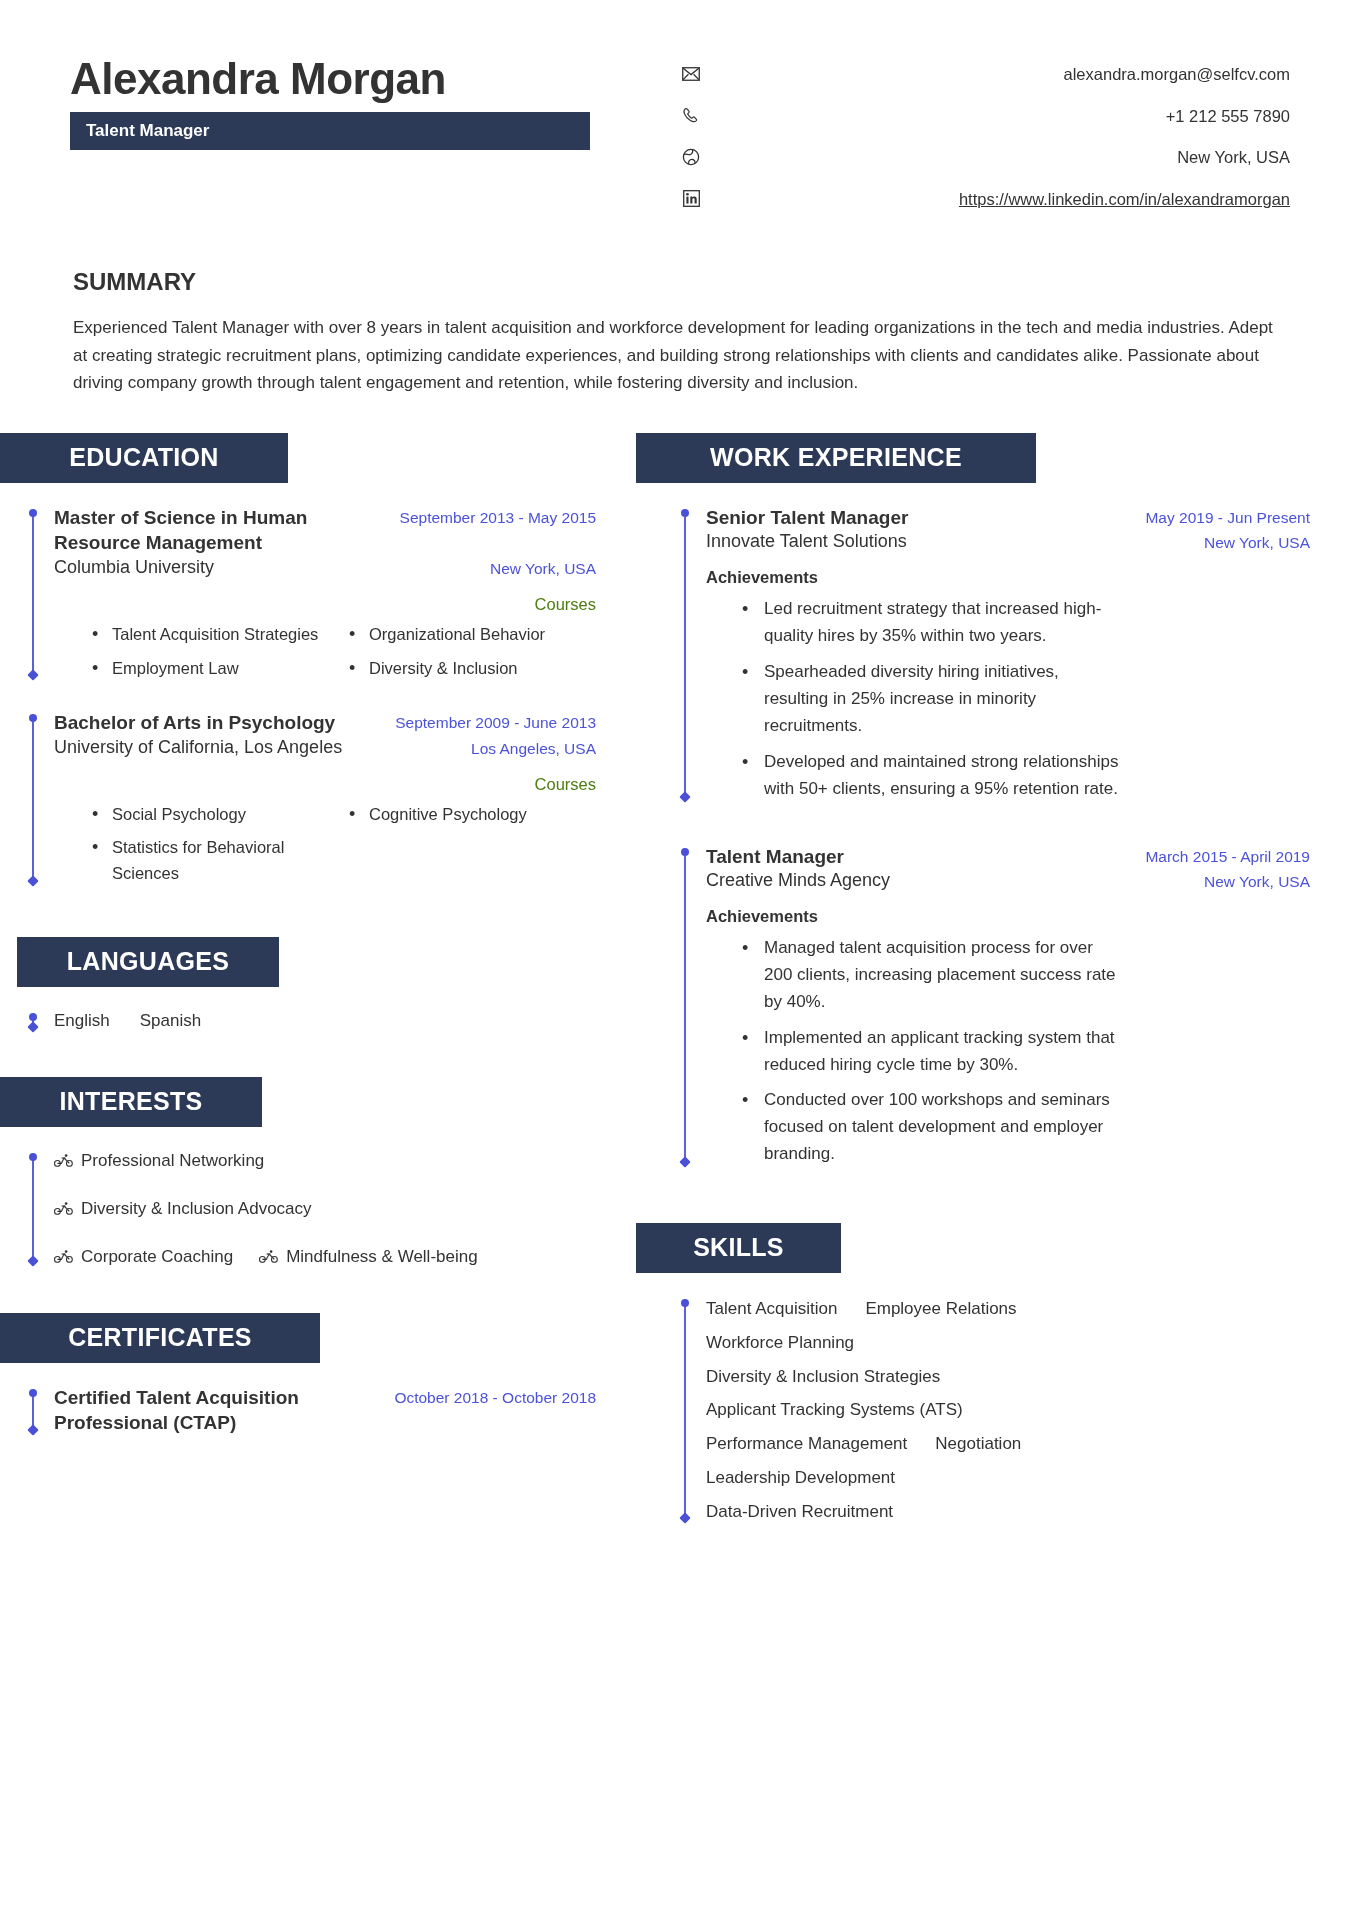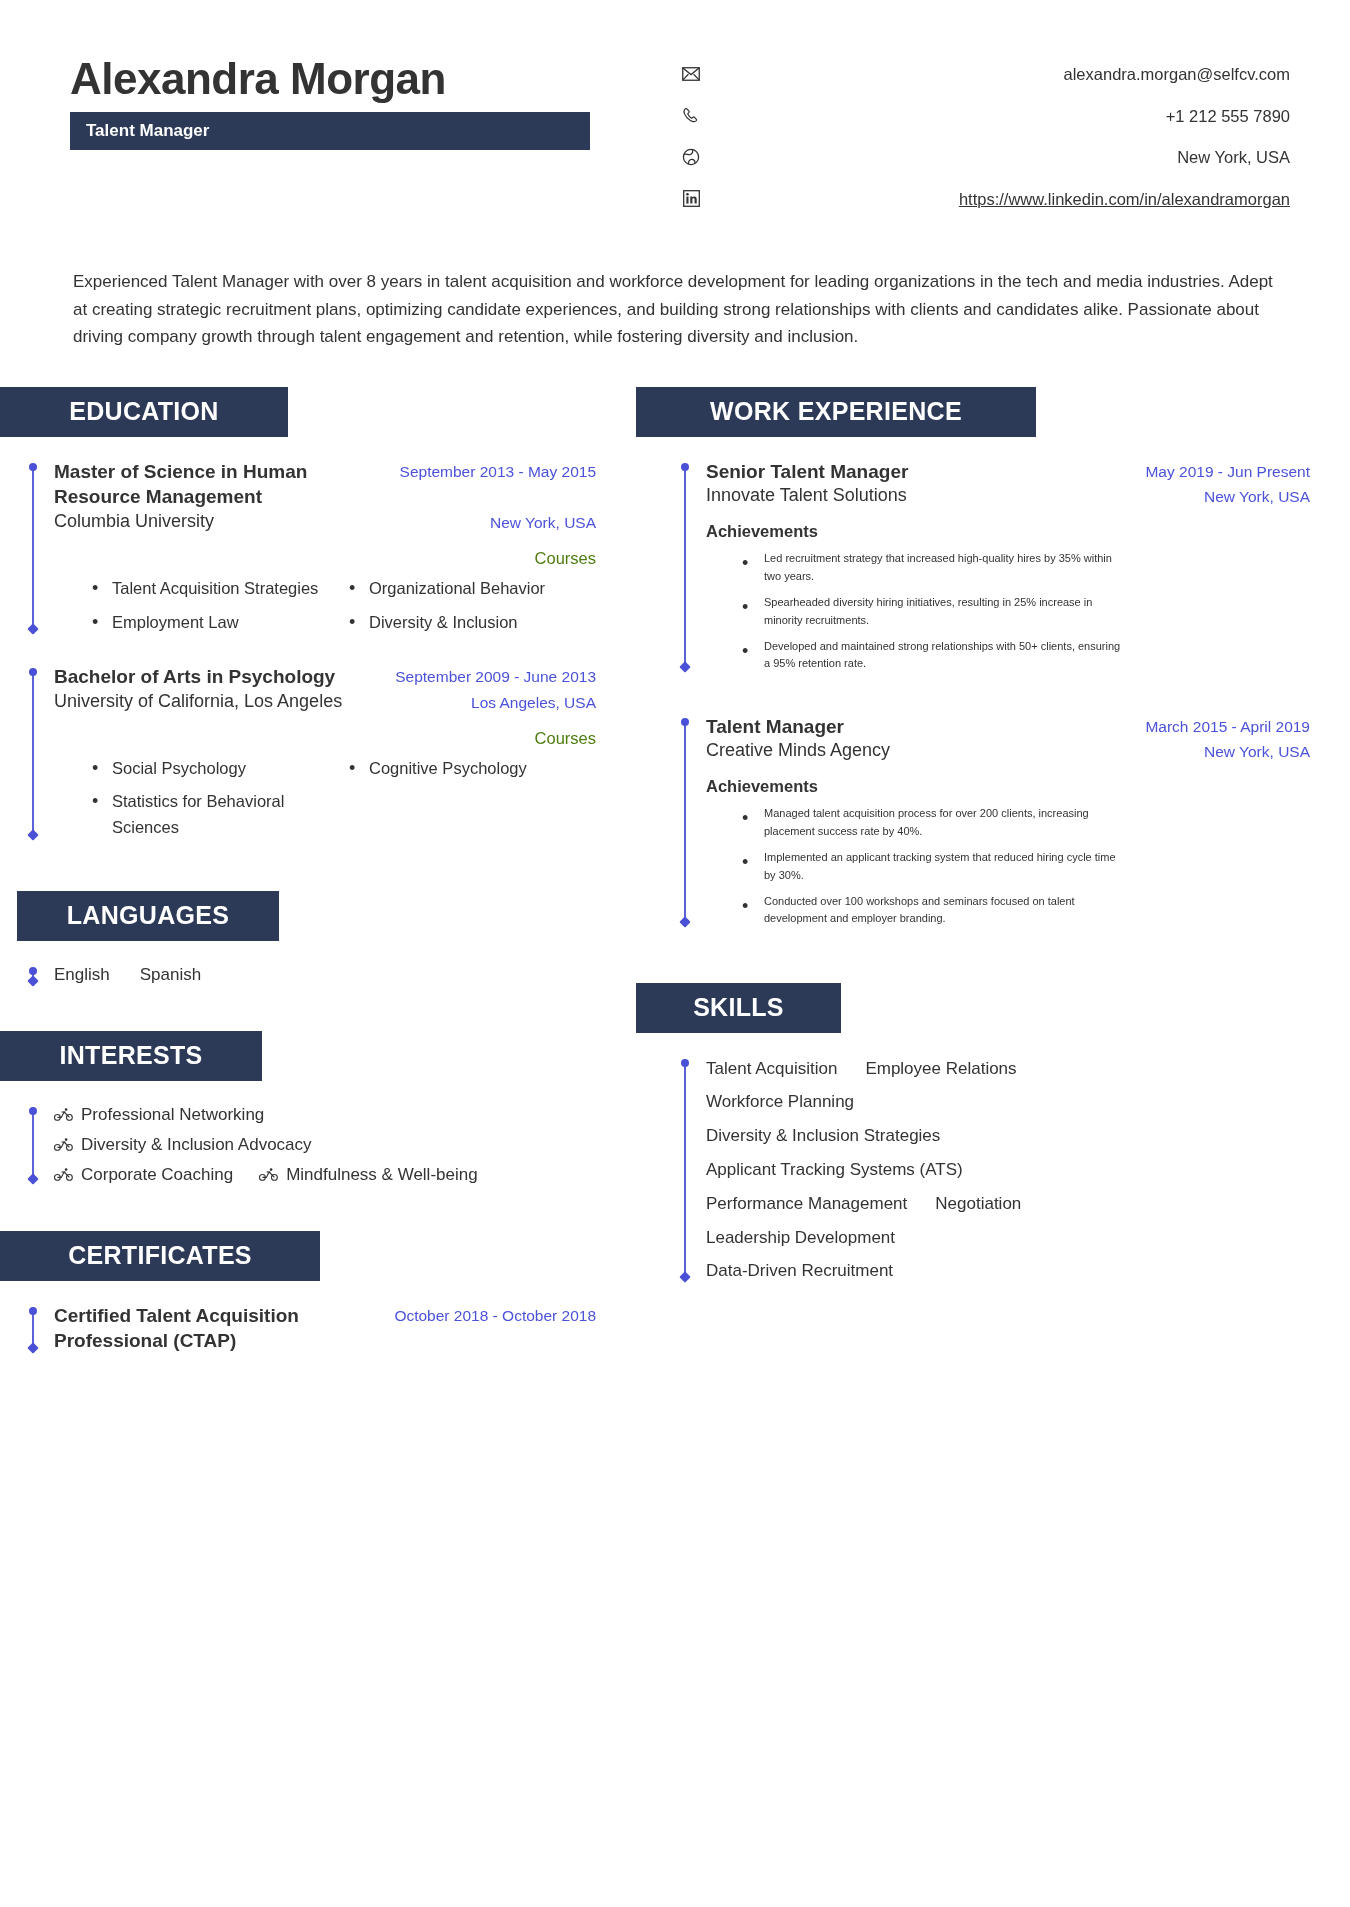--- a/index.html
+++ b/index.html
@@ -227,21 +227,21 @@
     font-size: 17px;
     color: #333333;
     padding-top: 2px;
     padding-bottom: 2px;
   }
 
   
   .interest-rows {
     display: flex;
     flex-wrap: wrap;
-    row-gap: 10px;
+    row-gap: 28px;
     padding-top: 2px;
   }
   .interest-item {
     display: flex;
     align-items: center;
     font-size: 17px;
     color: #333333;
     margin-right: 26px;
   }
   .interest-item.full { width: 100%; margin-right: 0; }
@@ -266,21 +266,21 @@
   
   .ach-label {
     font-size: 16.5px;
     font-weight: bold;
     color: #333333;
     margin-top: 16px;
     margin-bottom: 9px;
   }
   .ach-list { padding-left: 36px; }
   .ach-item {
-    font-size: 11px;
+    font-size: 17px;
     color: #333333;
     line-height: 1.58;
     position: relative;
     padding-left: 22px;
     margin-bottom: 9px;
     max-width: 380px;
   }
   .ach-item::before {
     content: "•";
     position: absolute;
@@ -361,20 +361,21 @@
             <path d="M7.3 13.6 V6.6 H9.3 V7.6 C9.8 6.7 10.7 6.4 11.6 6.5 C12.9 6.6 13.7 7.5 13.7 9.1 V13.6 H11.6 V9.6 C11.6 8.7 11.2 8.2 10.5 8.2 C9.8 8.2 9.4 8.7 9.4 9.6 V13.6 Z" fill="#333"></path>
           </svg>
         </span>
         <span class="contact-text link">https://www.linkedin.com/in/alexandramorgan</span>
       </div>
 
     </div>
   </div>
 
   <div class="summary-wrap">
+    <div class="summary-heading">SUMMARY</div>
     <div class="summary-text">Experienced Talent Manager with over 8 years in talent acquisition and workforce development for leading organizations in the tech and media industries. Adept at creating strategic recruitment plans, optimizing candidate experiences, and building strong relationships with clients and candidates alike. Passionate about driving company growth through talent engagement and retention, while fostering diversity and inclusion.</div>
   </div>
 
   <div class="columns">
 
     <div class="col-left">
 
       <div>
         <div class="sec-bar edu">EDUCATION</div>
         <div class="col-left-inner">

